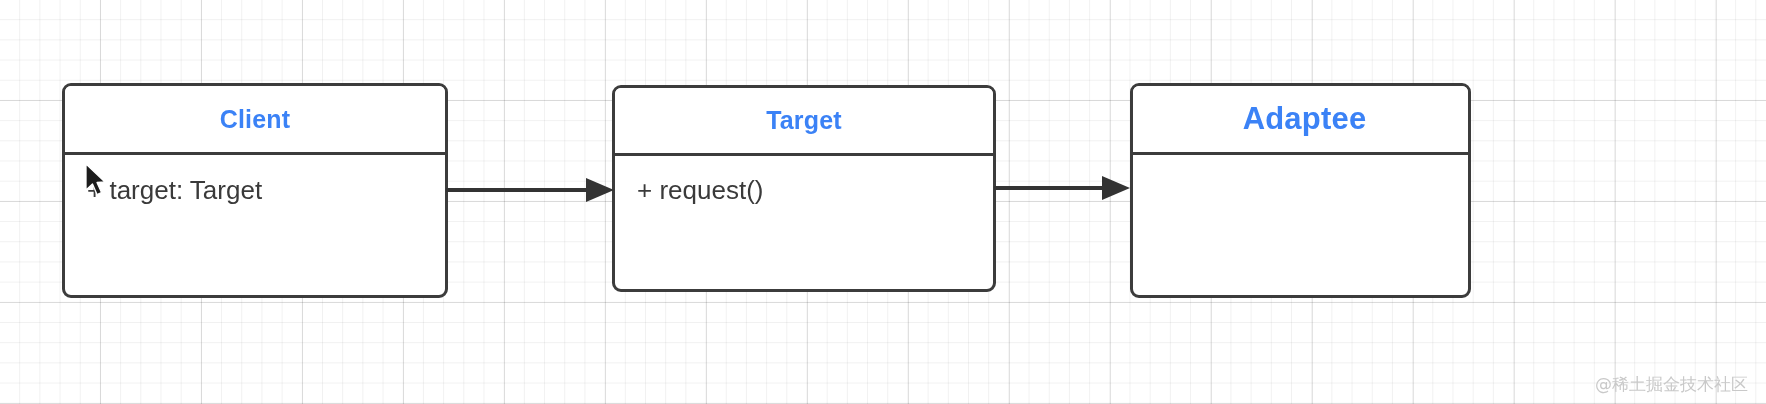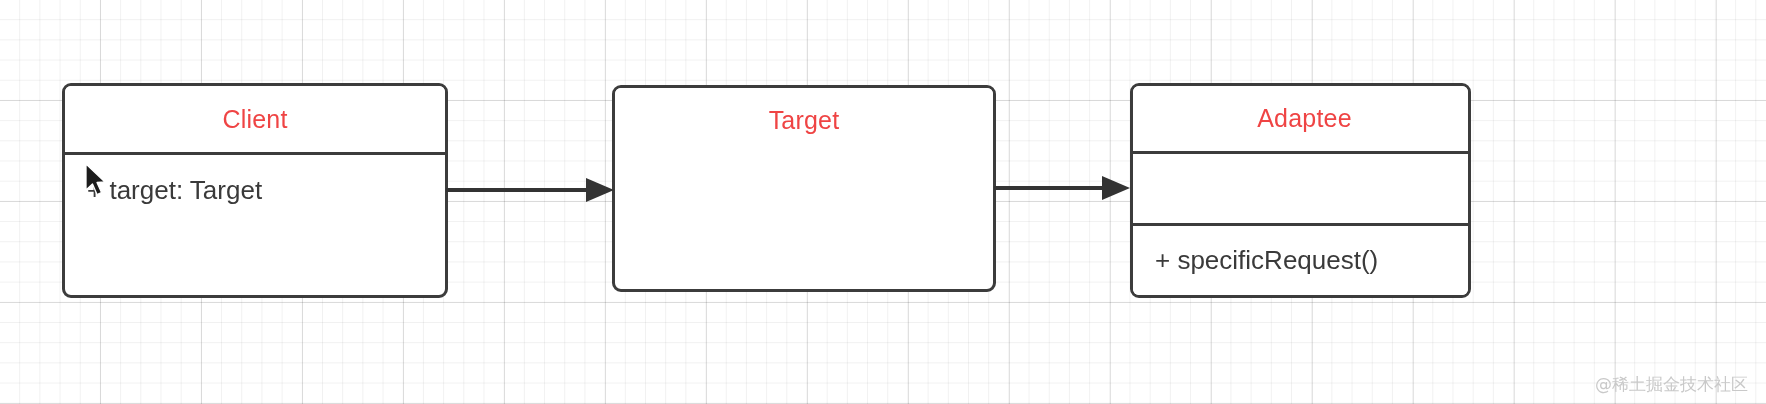--- a/index.html
+++ b/index.html
@@ -50,22 +50,22 @@
     align-items: center;
     background: #ffffff;
   }
 
   .uml-row.divided {
     border-top: 3px solid #3c3c3c;
   }
 
   .uml-title {
     justify-content: center;
-    font-weight: normal;
-    color: #ef4444;
+    font-weight: bold;
+    color: #3b82f6;
     letter-spacing: 0.2px;
     text-align: center;
   }
 
   .uml-member {
     justify-content: flex-start;
     color: #3a3a3a;
     padding-left: 22px;
   }
 
@@ -94,21 +94,21 @@
   #class-target .row-ops   { height: 71px; }
 
   
   #class-adaptee {
     left: 1130px;
     top: 83px;
     width: 341px;
     height: 215px;
     font-size: 26px;
   }
-  #class-adaptee .uml-title { height: 66px; font-size: 25px; padding-left: 8px; }
+  #class-adaptee .uml-title { height: 66px; font-size: 31px; padding-left: 8px; }
   #class-adaptee .row-attrs { height: 73px; }
   #class-adaptee .row-ops   { height: 73px; }
 
   
   .connector {
     position: absolute;
     pointer-events: none;
   }
 
   
@@ -139,26 +139,26 @@
 
 <div id="canvas">
 
   <div class="uml-class" id="class-client">
     <div class="uml-row uml-title">Client</div>
     <div class="uml-row uml-member row-attrs divided">+ target: Target</div>
   </div>
 
   <div class="uml-class" id="class-target">
     <div class="uml-row uml-title">Target</div>
+    <div class="uml-row uml-member row-ops divided">+ request()</div>
   </div>
 
   <div class="uml-class" id="class-adaptee">
     <div class="uml-row uml-title">Adaptee</div>
     <div class="uml-row uml-member row-attrs divided"></div>
-    <div class="uml-row uml-member row-ops divided">+ specificRequest()</div>
   </div>
 
   <svg class="connector" id="conn-client-target" style="left:446px; top:170px; width:172px; height:40px;" width="172" height="40" viewBox="0 0 172 40">
     <line x1="0" y1="20" x2="143" y2="20" stroke="#333333" stroke-width="4"></line>
     <polygon points="140,8 168,20 140,32" fill="#333333"></polygon>
   </svg>
 
   <svg class="connector" id="conn-target-adaptee" style="left:994px; top:168px; width:140px; height:40px;" width="140" height="40" viewBox="0 0 140 40">
     <line x1="0" y1="20" x2="111" y2="20" stroke="#333333" stroke-width="4"></line>
     <polygon points="108,8 136,20 108,32" fill="#333333"></polygon>

